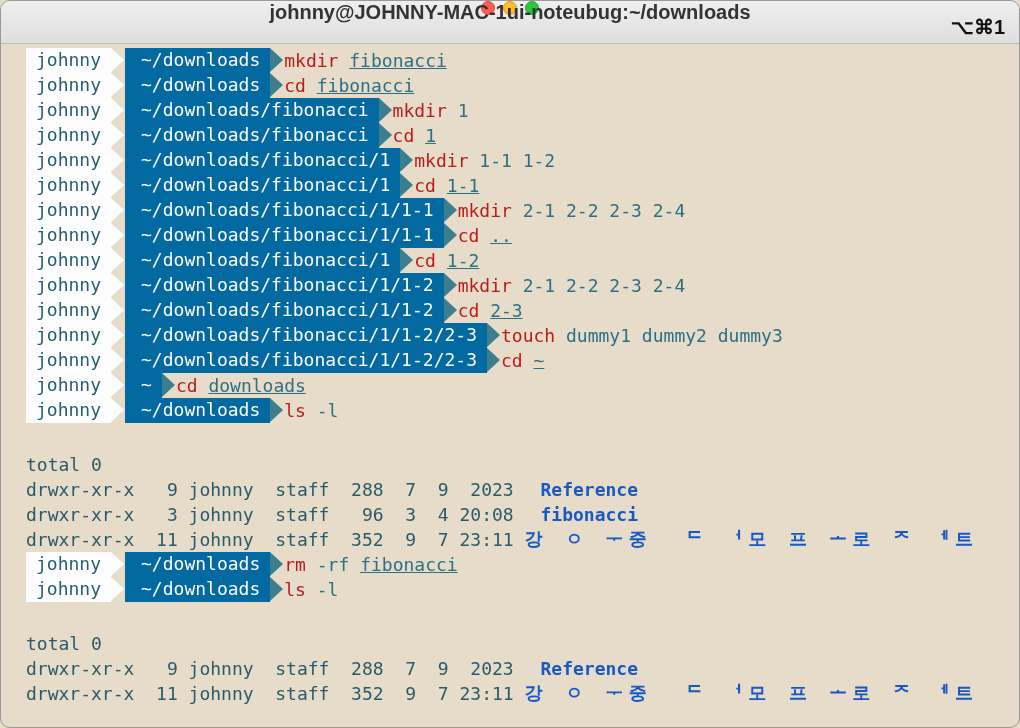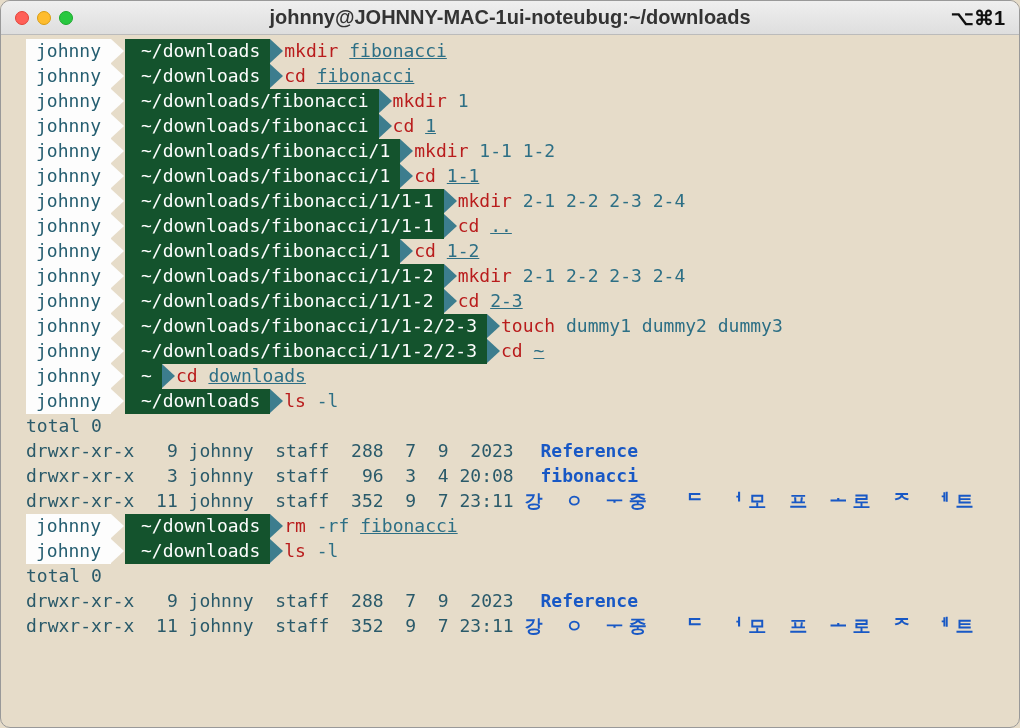--- a/index.html
+++ b/index.html
@@ -7,27 +7,28 @@
     font-family: "Menlo", "Monaco", "Consolas", monospace;
     font-size: 18px;
     background: #e6dcc9;
     width: 1020px;
     height: 728px;
     overflow: hidden;
     border-radius: 10px;
     border: 1px solid #999;
   }
   .titlebar {
-    height: 34px;
+    height: 43px;
     background: linear-gradient(#efefef,#dedede);
     border-bottom: 1px solid #bbb;
     display:flex;
     align-items:center;
     padding: 0 14px;
     position:relative;
+    flex-direction:column;
   }
   .traffic { display:flex; gap:8px; }
   .dot { width:14px; height:14px; border-radius:50%; }
   .dot.red    { background:#ff5f57; border:1px solid #e24238; }
   .dot.yellow { background:#febc2e; border:1px solid #d99d12; }
   .dot.green  { background:#28c840; border:1px solid #1da82e; }
   .title {
     position:absolute; left:0; right:0; text-align:center;
     font-family: -apple-system, Helvetica, Arial, sans-serif;
     font-weight:700; font-size:20px; color:#333;
@@ -36,51 +37,51 @@
   .right-ind {
     margin-left:auto;
     font-family: -apple-system, Helvetica, Arial, sans-serif;
     font-weight:600; font-size:20px; color:#111;
   }
   .terminal {
     padding: 4px 6px 6px 6px;
     line-height: 1.35;
     white-space: pre;
   }
-  .line { display:flex; align-items:flex-start; flex-wrap:nowrap; height:25px;padding-left:19px; }
+  .line { display:flex; align-items:flex-end; flex-wrap:nowrap; height:25px;padding-left:19px; }
 
   
   .seg {
     position:relative;
     padding: 1px 10px 1px 16px;
     margin-right: 14px;
     display:inline-flex;
     align-items:center;
     height:25px;
   }
   .seg::after {
     content:"";
     position:absolute; top:0; right:-13px;
     border-top:12.5px solid transparent;
     border-bottom:12.5px solid transparent;
   }
   .seg-user { background:#fdfdfd; color:#255e71; padding-left:10px; }
   .seg-user::after { border-left:13px solid #fdfdfd; z-index:2; }
-  .seg-path { background:#14532d; color:#fdfdfd; }
+  .seg-path { background:#0369a1; color:#fdfdfd; }
   .seg-path::after { border-left:13px solid #3c7d8e; }
 
   .cmd { color:#2d6f85; }
   .cmd .kw { color:#b91c1c; }
   .cmd .ul { text-decoration:underline; }
 
   .ls { color:#2a5a6a; }
   .ls .dir { color:#1858c5; font-weight:600;margin-left:16px; }
-  .ls .han { color:#1858c5; font-weight:600; letter-spacing:6px; }
+  .ls .han { color:#1858c5; font-weight:600; letter-spacing:6px;font-family:Liberation Mono, monospace; }
 
-  .plain { color:#2a5a6a; }
+  .plain { color:#2a5a6a;margin-top:29px; }
 </style>
 </head>
 <body>
 
 <div class="titlebar">
   <div class="traffic">
     <div class="dot red"></div>
     <div class="dot yellow"></div>
     <div class="dot green"></div>
   </div>

